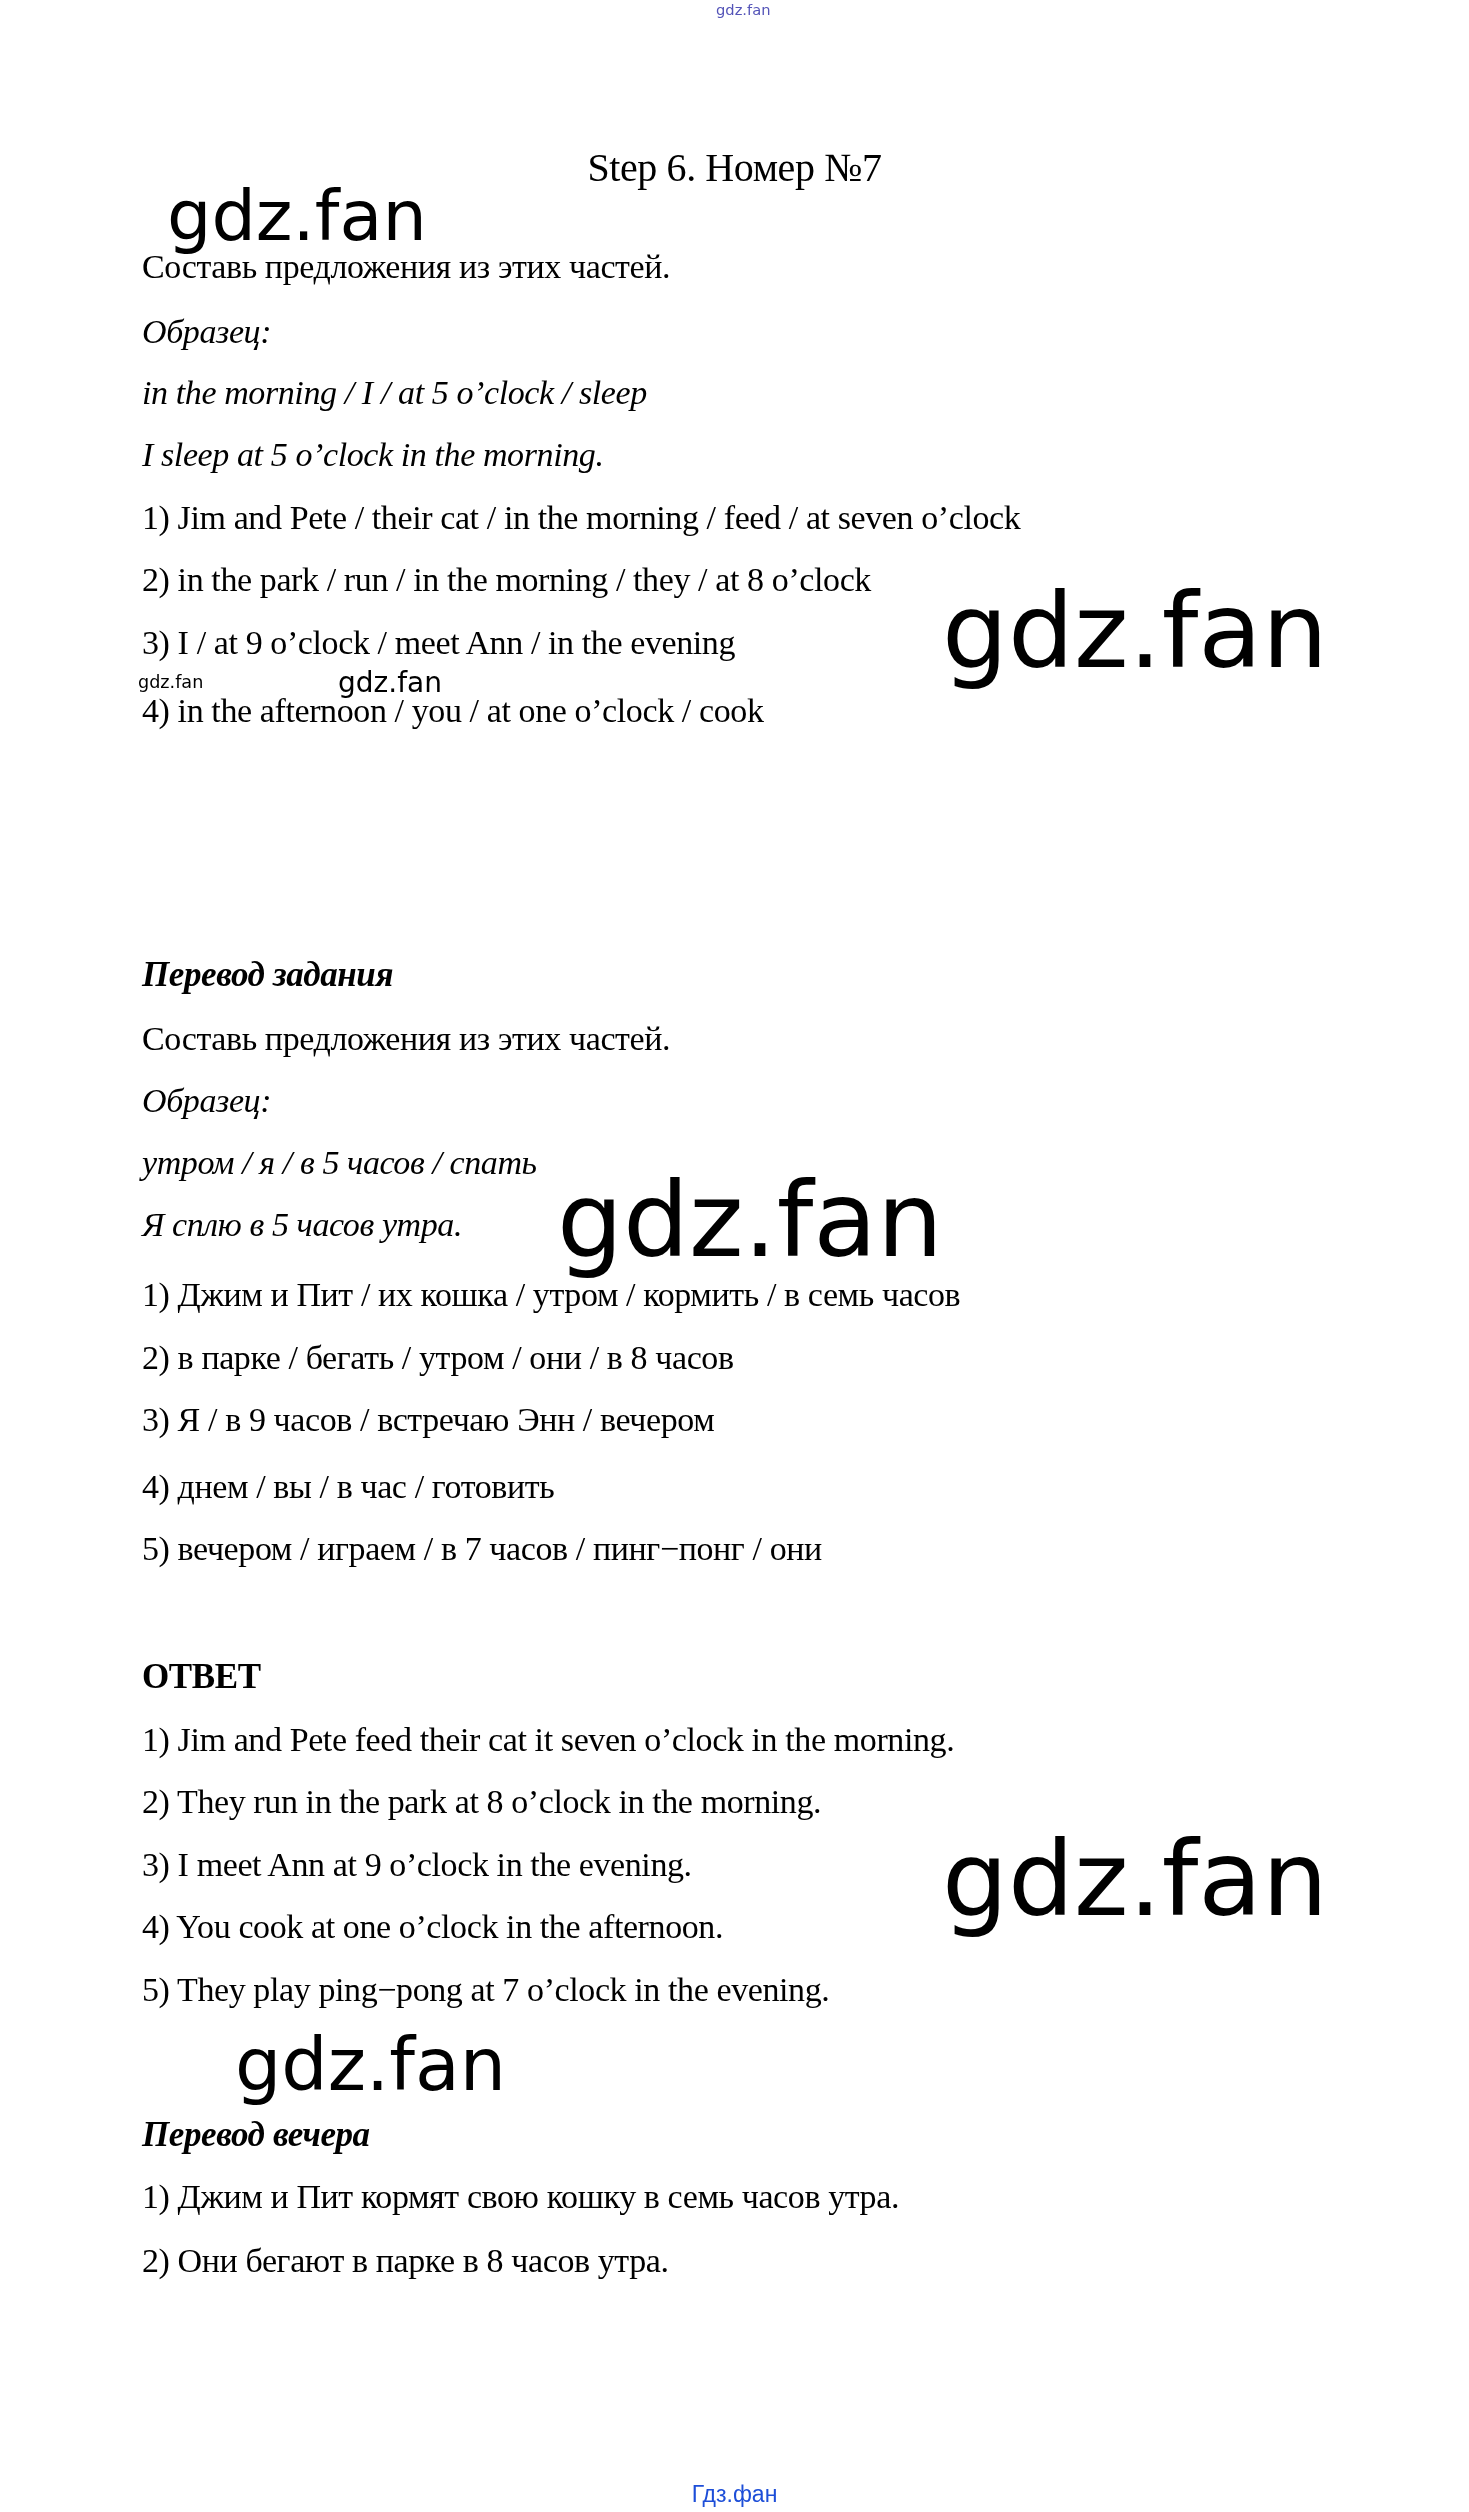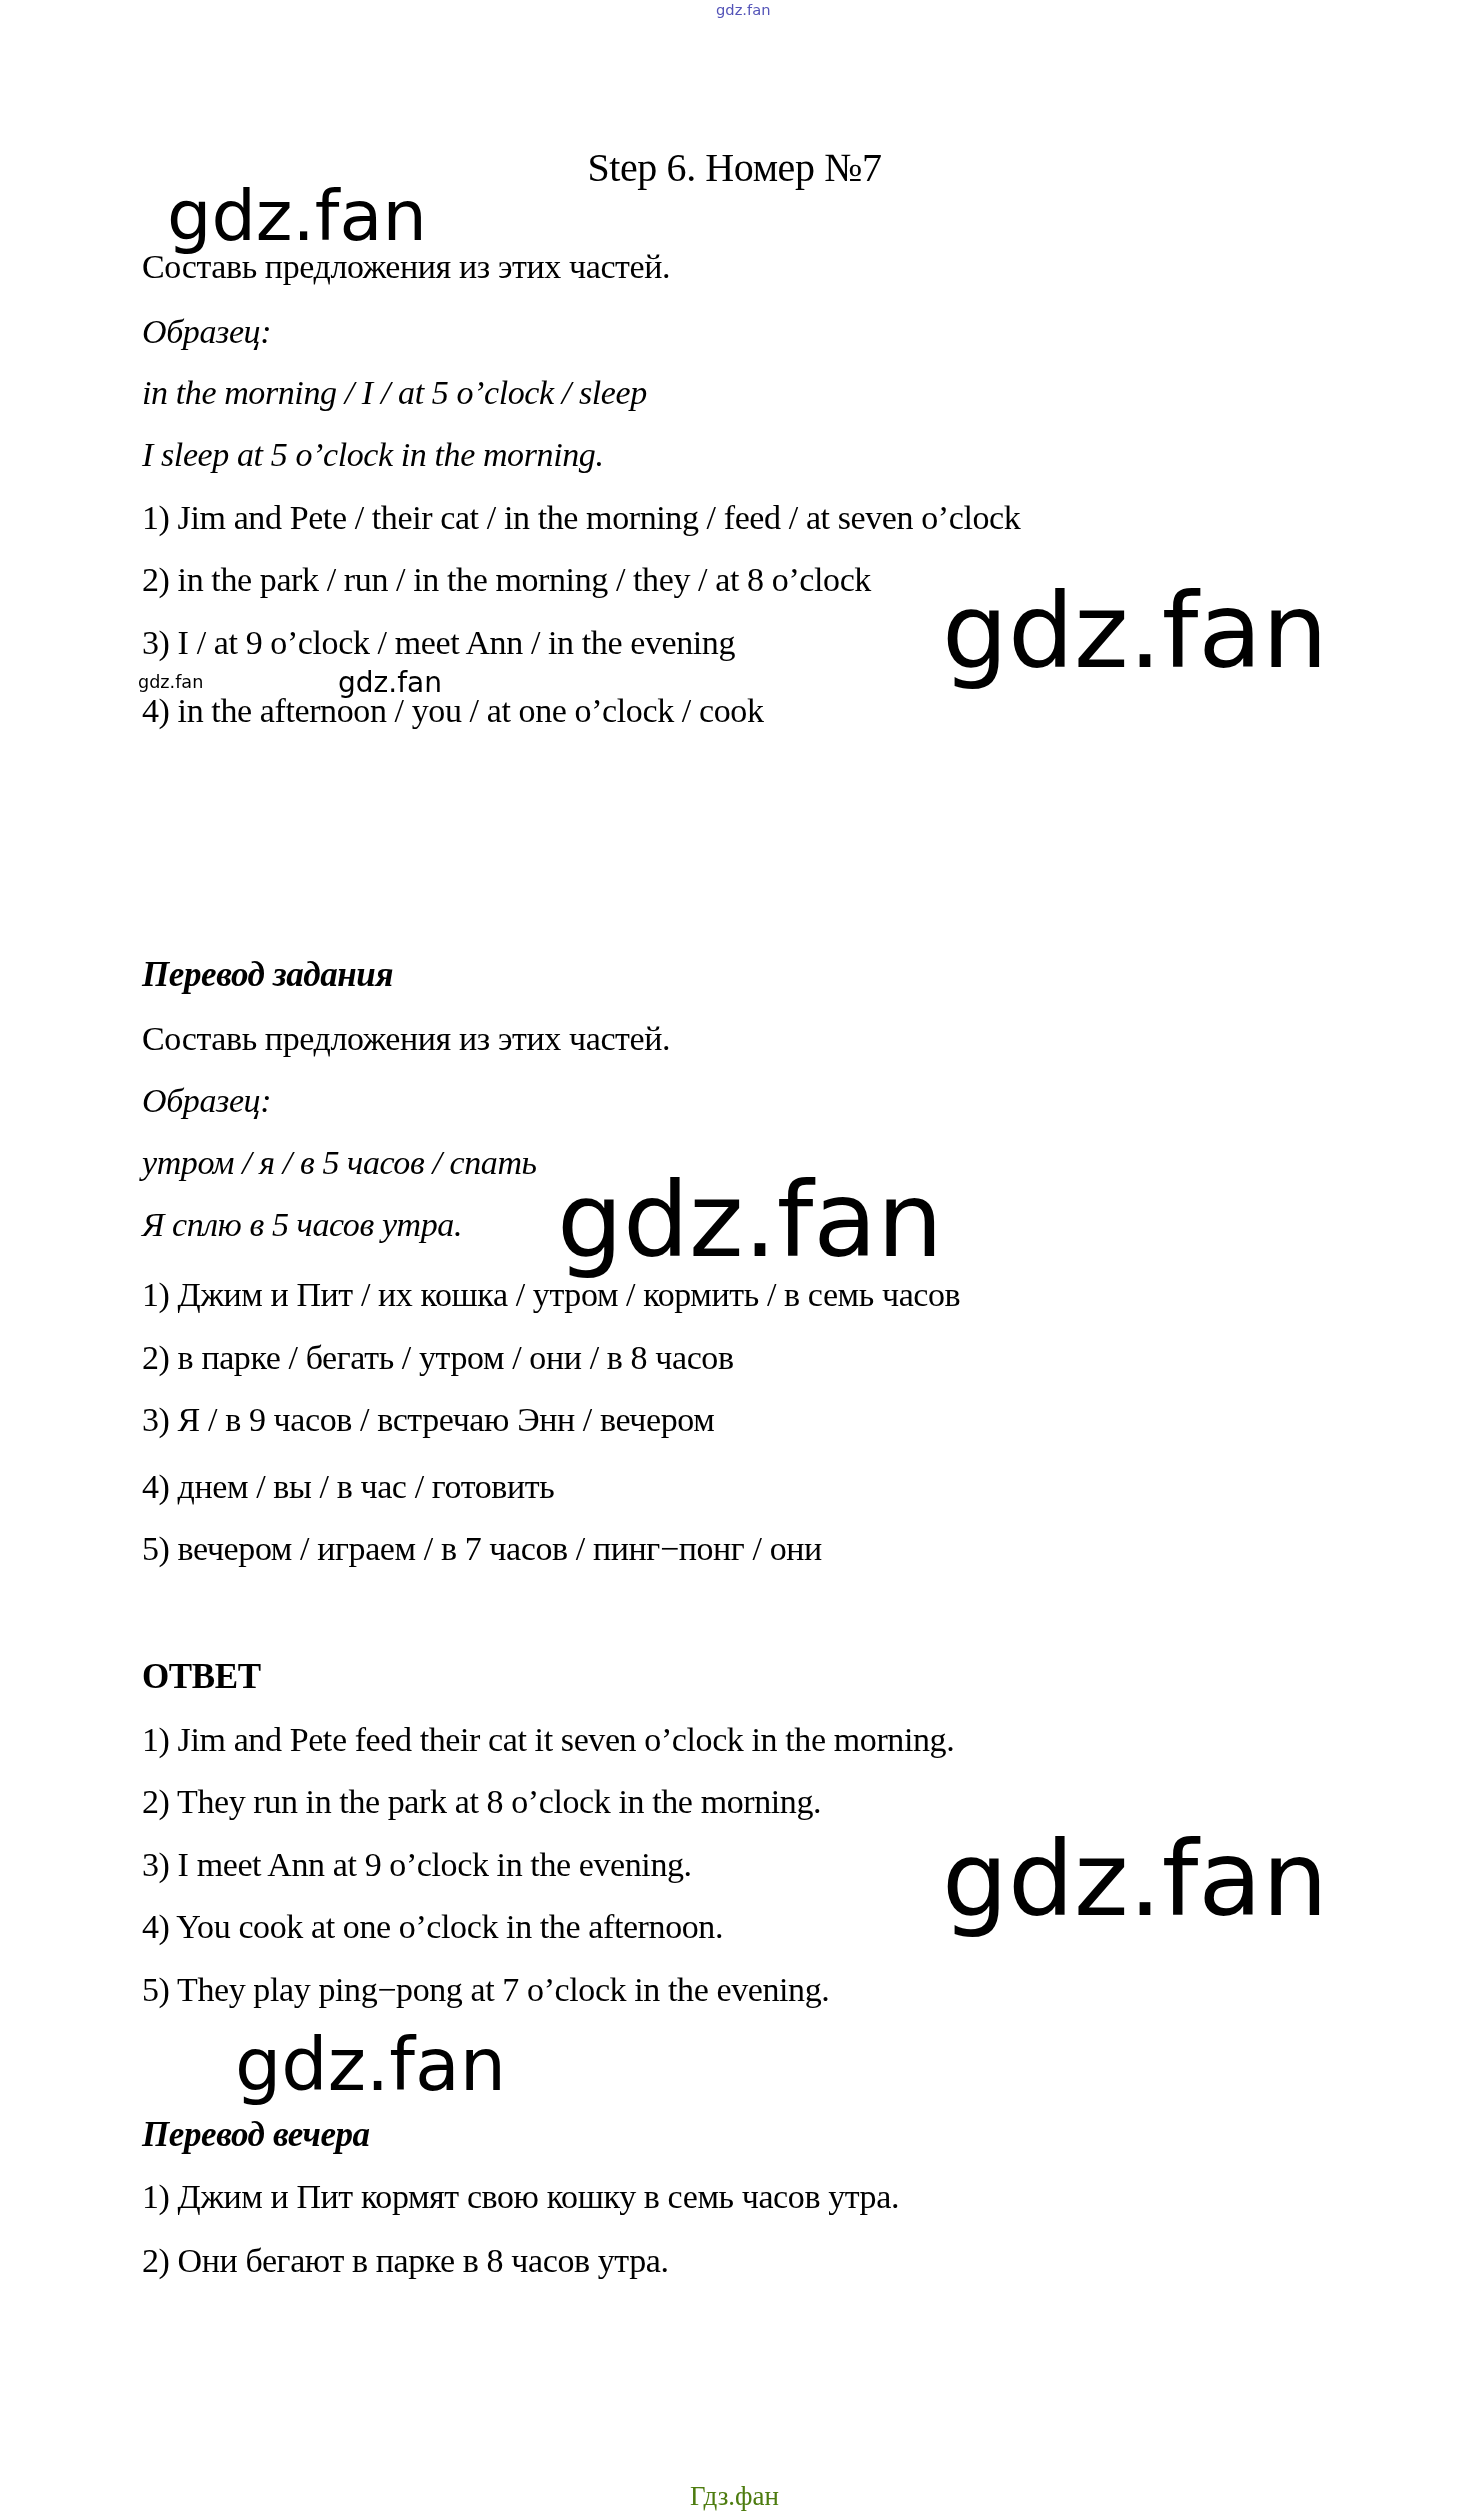--- a/index.html
+++ b/index.html
@@ -37,23 +37,23 @@
   .wm-big3   { font-size:104px; left:557px;  top:1168px; }
   .wm-big4   { font-size:104px; left:942px; top:1827px; }
   .wm-big5   { font-size:73px; left:235px;  top:2028px; }
   .wm-small  { font-size:17.6px;  left:138px;  top:674px; }
   .wm-medium { font-size:28px;  left:338px;  top:669px; }
   .footer {
     position:absolute;
     left:0; width:100%;
     top:2481px;
     text-align:center;
-    font-family:Liberation Serif, serif;
-    font-size:27px;
-    color:#4d7c0f;
+    font-family:Liberation Sans, sans-serif;
+    font-size:23px;
+    color:#1d4ed8;
   }
 </style>
 </head>
 <body>
 
 <div class="page">
 
   <div class="wm wm-top">gdz.fan</div>
   <div class="wm wm-big1">gdz.fan</div>
   <div class="wm wm-big2">gdz.fan</div>

